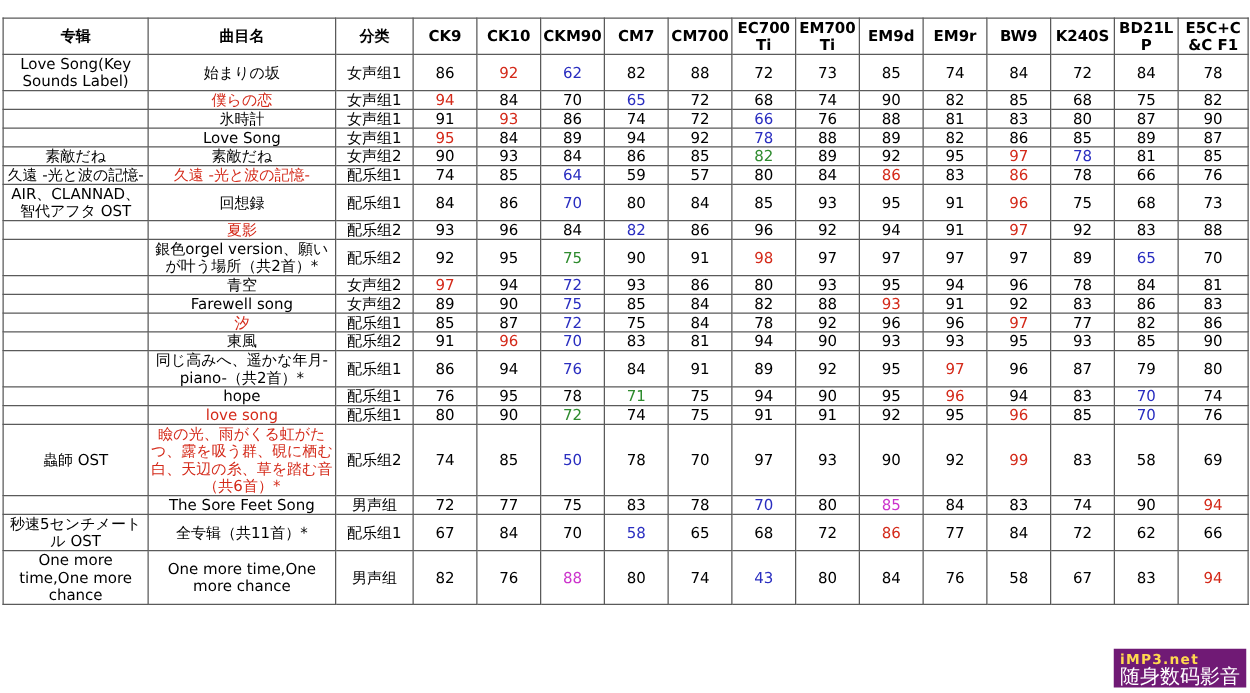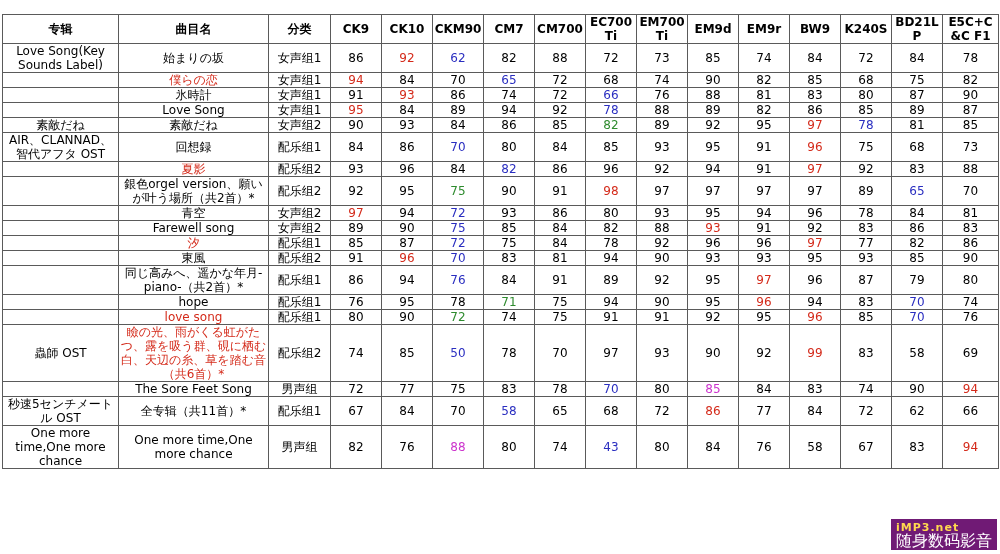--- a/index.html
+++ b/index.html
@@ -148,20 +148,38 @@
         <td class="c-green">82</td>
         <td class="c-black">89</td>
         <td class="c-black">92</td>
         <td class="c-black">95</td>
         <td class="c-red">97</td>
         <td class="c-blue">78</td>
         <td class="c-black">81</td>
         <td class="c-black">85</td>
       </tr>
       <tr>
+        <td class="c-black">久遠 -光と波の記憶-</td>
+        <td class="c-red">久遠 -光と波の記憶-</td>
+        <td class="c-black">配乐组1</td>
+        <td class="c-black">74</td>
+        <td class="c-black">85</td>
+        <td class="c-blue">64</td>
+        <td class="c-black">59</td>
+        <td class="c-black">57</td>
+        <td class="c-black">80</td>
+        <td class="c-black">84</td>
+        <td class="c-red">86</td>
+        <td class="c-black">83</td>
+        <td class="c-red">86</td>
+        <td class="c-black">78</td>
+        <td class="c-black">66</td>
+        <td class="c-black">76</td>
+      </tr>
+      <tr>
         <td class="c-black">AIR、CLANNAD、智代アフタ OST</td>
         <td class="c-black">回想録</td>
         <td class="c-black">配乐组1</td>
         <td class="c-black">84</td>
         <td class="c-black">86</td>
         <td class="c-blue">70</td>
         <td class="c-black">80</td>
         <td class="c-black">84</td>
         <td class="c-black">85</td>
         <td class="c-black">93</td>

